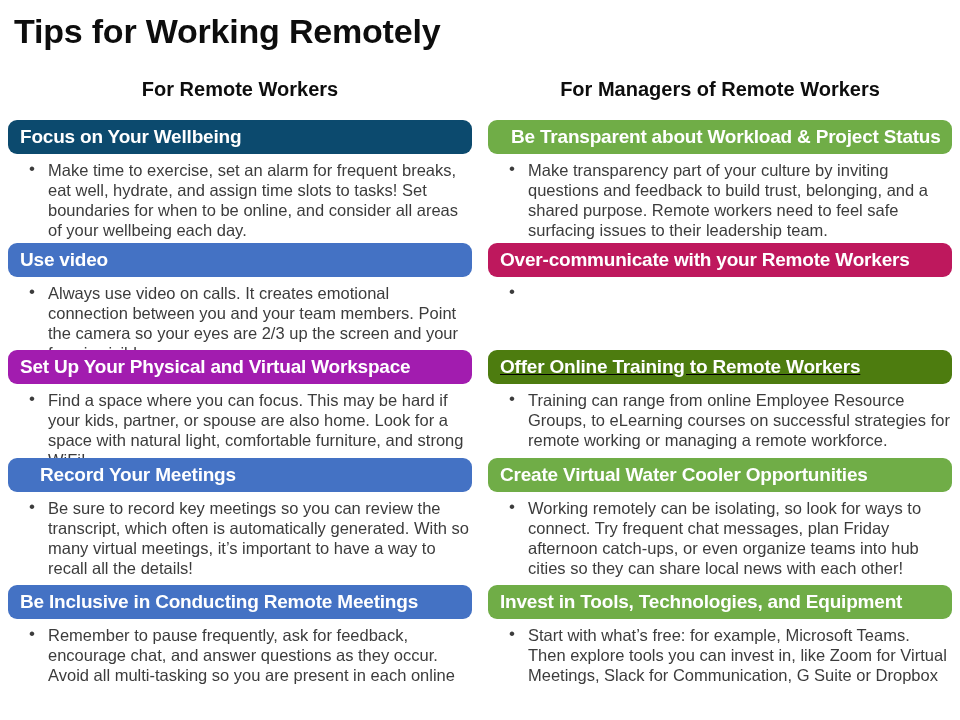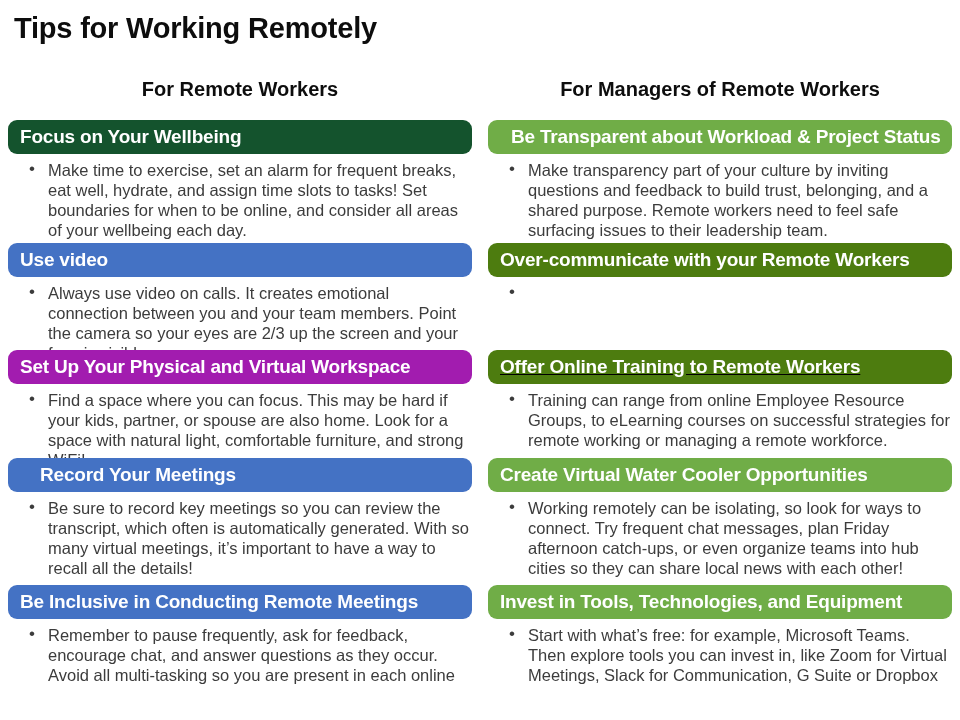--- a/index.html
+++ b/index.html
@@ -2,21 +2,21 @@
 <html><head>
 <meta charset="utf-8">
 <style>
   html,body{margin:0;padding:0;background:#ffffff;}
   .slide{
     position:relative;width:960px;height:720px;background:#ffffff;
     font-family:"Liberation Sans",sans-serif;overflow:hidden;
   }
   .slide-title{
     position:absolute;left:14px;top:12px;margin:0;
-    font-size:29px;font-weight:bold;color:#0d0d0d;letter-spacing:-0.2px;
+    font-size:34px;font-weight:bold;color:#0d0d0d;letter-spacing:-0.2px;
   }
   .grid{
     position:absolute;left:8px;top:76px;width:944px;
     display:grid;grid-template-columns:1fr 1fr;column-gap:16px;
     grid-template-rows:44px 123px 107px 108px 127px 104px;
   }
   .col-header{
     align-self:start;text-align:center;
     font-size:20px;font-weight:bold;color:#0d0d0d;padding-top:2px;
   }
@@ -44,21 +44,21 @@
 
 <div class="slide">
   <h1 class="slide-title">Tips for Working Remotely</h1>
 
   <div class="grid">
 
     <div class="col-header">For Remote Workers</div>
     <div class="col-header">For Managers of Remote Workers</div>
 
     <div class="section">
-      <div class="bar" style="background-color: #14532d;">
+      <div class="bar" style="background-color: #0c4a6e;">
         <span>Focus on Your Wellbeing</span>
       </div>
       <div class="bullet">
         <span class="dot">•</span>
         <span>Make time to exercise, set an alarm for frequent breaks, eat well, hydrate, and assign time slots to tasks! Set boundaries for when to be online, and consider all areas of your wellbeing each day.</span>
       </div>
     </div>
     <div class="section">
       <div class="bar" style="background-color: rgb(112, 173, 71); padding-left: 23px;">
         <span>Be Transparent about Workload &amp; Project Status</span>
@@ -72,21 +72,21 @@
     <div class="section">
       <div class="bar" style="background-color: rgb(68, 114, 196);">
         <span>Use video</span>
       </div>
       <div class="bullet">
         <span class="dot">•</span>
         <span>Always use video on calls. It creates emotional connection between you and your team members. Point the camera so your eyes are 2/3 up the screen and your face is visible.</span>
       </div>
     </div>
     <div class="section">
-      <div class="bar" style="background-color: #4d7c0f;">
+      <div class="bar" style="background-color: #be185d;">
         <span>Over-communicate with your Remote Workers</span>
       </div>
       <div class="bullet">
         <span class="dot">•</span>
       </div>
     </div>
 
     <div class="section">
       <div class="bar" style="background-color: #a21caf;">
         <span>Set Up Your Physical and Virtual Workspace</span>

